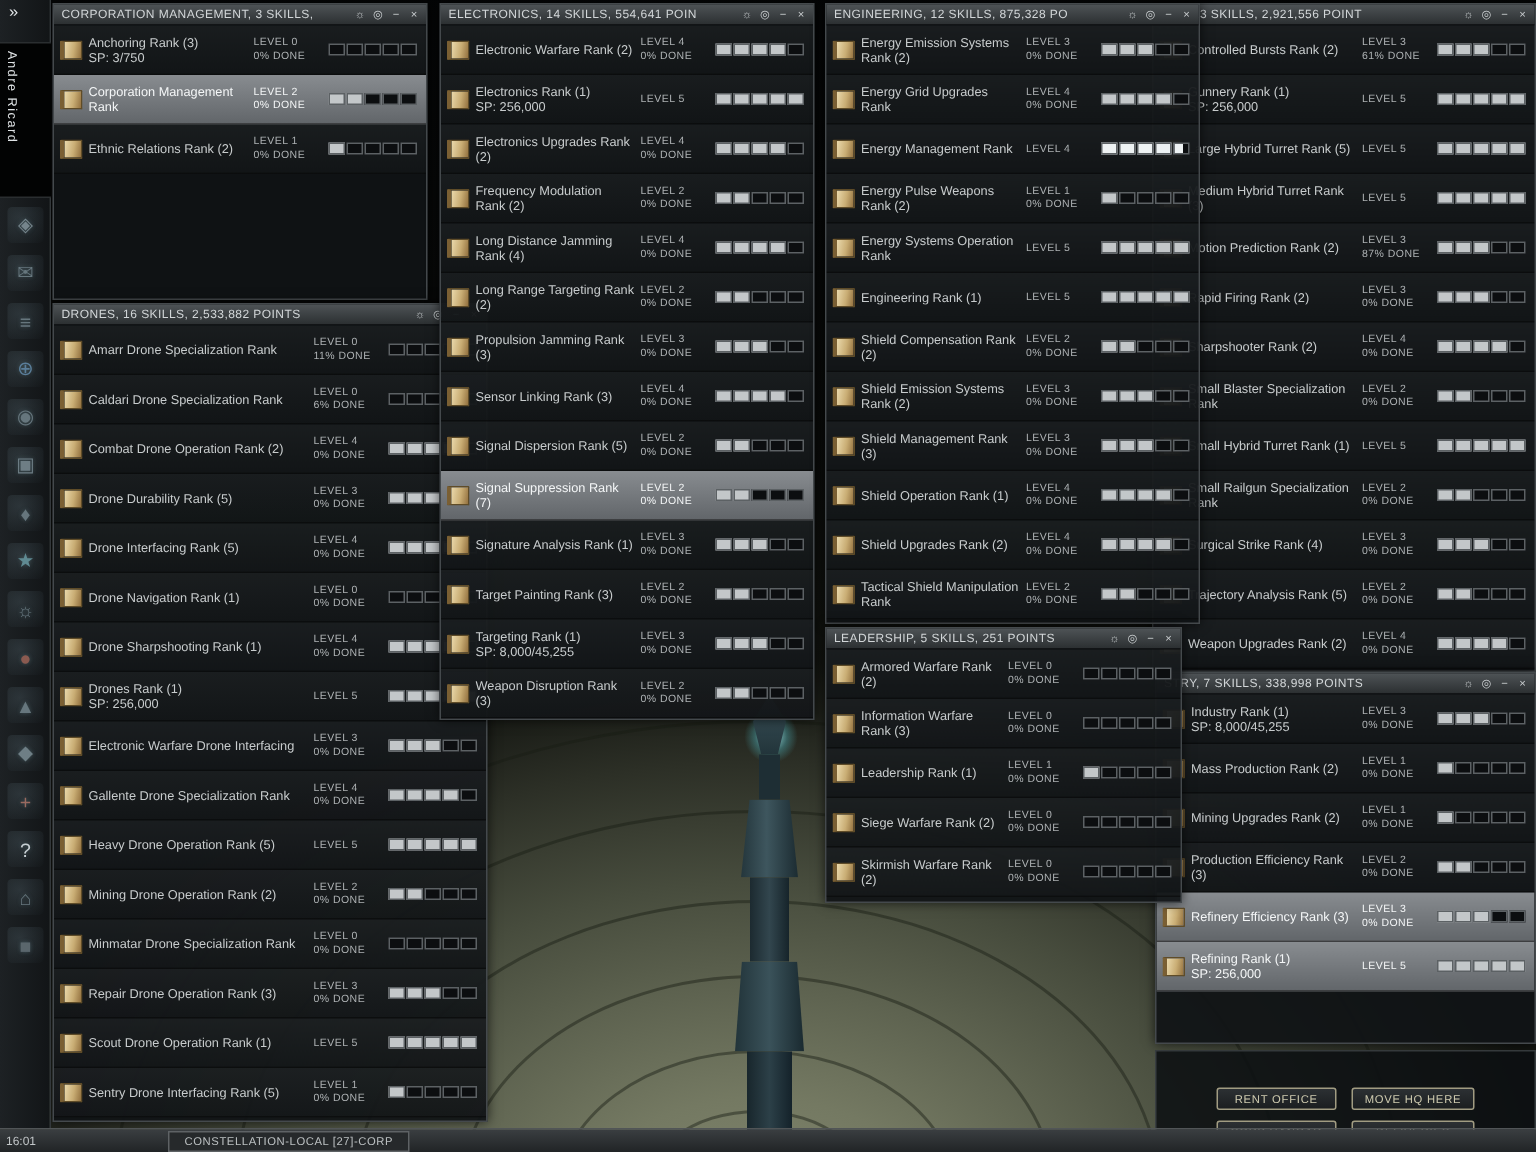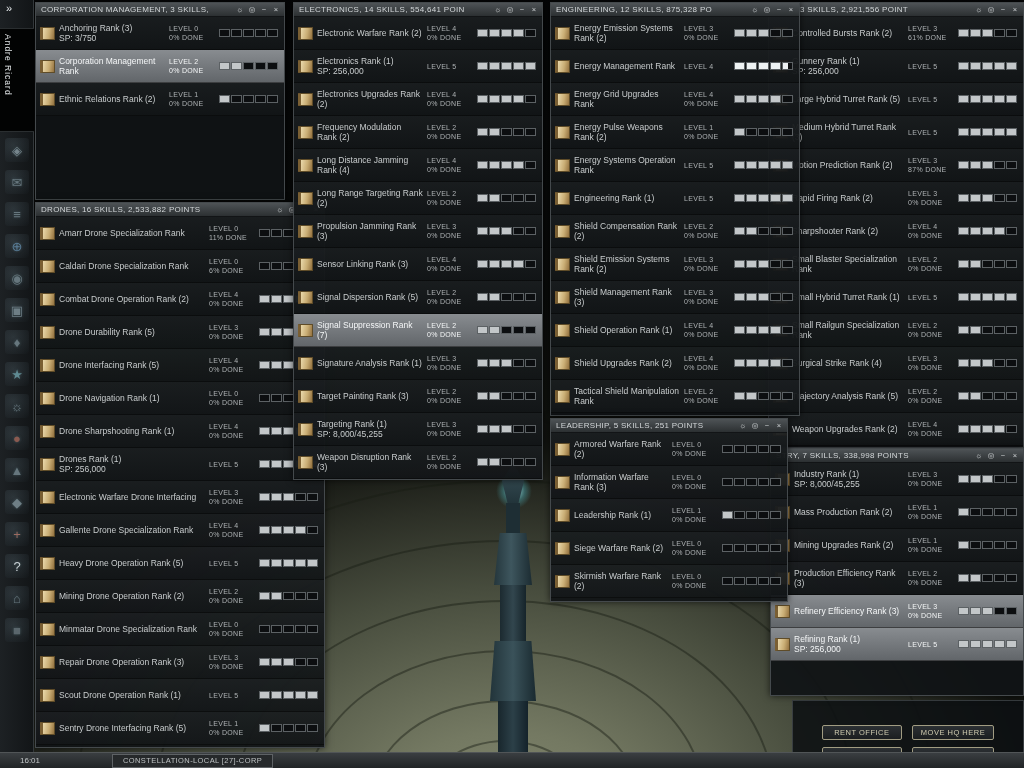--- a/index.html
+++ b/index.html
@@ -42,21 +42,21 @@
   #neocom-icons{position:absolute;top:138px;left:0;width:34px;display:flex;
     flex-direction:column;align-items:center;gap:8px}
   .nicon{width:24px;height:24px;display:flex;align-items:center;justify-content:center;
     font-size:13px;border-radius:3px;cursor:pointer;
     background:radial-gradient(circle at 35% 30%,rgba(95,115,125,.28),rgba(18,24,28,.15));
     text-shadow:0 0 3px rgba(120,160,170,.35)}
 
   
   #taskbar{position:absolute;left:0;right:0;bottom:0;height:16px;z-index:30;display:flex;
     align-items:center;background:linear-gradient(#3a3e41,#212426);border-top:1px solid #515557}
-  #clock{width:34px;padding-left:20px;font-size:8px;color:#c2c6c8}
+  #clock{width:34px;padding-left:4px;font-size:8px;color:#c2c6c8}
   #local-tab{margin-left:78px;border:1px solid #5e6265;background:#26292b;color:#bcc0c2;
     font-size:7.5px;line-height:10px;padding:1px 10px;letter-spacing:.4px;cursor:pointer}
 
   
   #windows-layer{position:absolute;inset:0;z-index:2}
   .window{position:absolute;background:rgba(16,19,21,.93);border:1px solid #44494c;
     box-shadow:0 0 7px rgba(0,0,0,.65)}
   .titlebar{height:14px;display:flex;align-items:center;padding:0 3px 0 5px;
     background:linear-gradient(#4e5356,#2c3032);border-bottom:1px solid #121416;cursor:move}
   .title{flex:1;font-size:8px;letter-spacing:.3px;color:#d2d6d8;white-space:nowrap;
@@ -77,21 +77,21 @@
   .nline,.nsub{font-size:8.5px;line-height:10px;color:#c8cccd;white-space:normal}
   .skill-level{flex:0 0 46px;display:flex;flex-direction:column}
   .lvl,.done{font-size:7px;line-height:9px;letter-spacing:.3px;color:#aeb2b4;white-space:nowrap}
   .level-bar{flex:0 0 61px;display:flex;gap:1px}
   .seg{width:11px;height:8px;border:1px solid #5c6164;background:#0c0e10}
   .seg.fill{background:#c3c7c9}
   .training .seg.fill{background:#eef2f3}
   .seg.part{background:linear-gradient(90deg,#eef2f3 60%,#0c0e10 60%)}
 
   
-  #station-panel{position:absolute;right:0;top:700px;width:232px;height:68px;z-index:1;
+  #station-panel{position:absolute;right:0;top:700px;width:254px;height:68px;z-index:1;
     background:rgba(13,16,18,.88);border:1px solid #393e41}
   #station-buttons{height:100%;display:grid;grid-template-columns:auto auto;gap:7px 10px;
     justify-content:center;align-content:end;padding-bottom:5px}
   .sbtn{min-width:80px;border:1px solid #a19c82;border-radius:2px;text-align:center;
     background:linear-gradient(#2c3033,#1b1e20);color:#cfcbb0;font-size:7.5px;
     letter-spacing:.5px;padding:2px 8px;cursor:pointer}
 </style>
 </head>
 <body>
 
@@ -735,51 +735,51 @@
             <span class="done">0% DONE</span>
           </span>
           <span class="level-bar">
             <span class="seg fill"></span>
             <span class="seg fill"></span>
             <span class="seg fill"></span>
             <span class="seg"></span>
             <span class="seg"></span>
           </span>
         </div>
+        <div class="skill-row">
+          <span class="book-icon"></span>
+          <span class="skill-name">
+            <span class="nline">Energy Grid Upgrades Rank</span>
+          </span>
+          <span class="skill-level">
+            <span class="lvl">LEVEL 4</span>
+            <span class="done">0% DONE</span>
+          </span>
+          <span class="level-bar">
+            <span class="seg fill"></span>
+            <span class="seg fill"></span>
+            <span class="seg fill"></span>
+            <span class="seg fill"></span>
+            <span class="seg"></span>
+          </span>
+        </div>
         <div class="skill-row training">
           <span class="book-icon"></span>
           <span class="skill-name">
             <span class="nline">Energy Management Rank</span>
           </span>
           <span class="skill-level">
             <span class="lvl">LEVEL 4</span>
           </span>
           <span class="level-bar">
             <span class="seg fill"></span>
             <span class="seg fill"></span>
             <span class="seg fill"></span>
             <span class="seg fill"></span>
             <span class="seg part"></span>
-          </span>
-        </div>
-        <div class="skill-row">
-          <span class="book-icon"></span>
-          <span class="skill-name">
-            <span class="nline">Energy Grid Upgrades Rank</span>
-          </span>
-          <span class="skill-level">
-            <span class="lvl">LEVEL 4</span>
-            <span class="done">0% DONE</span>
-          </span>
-          <span class="level-bar">
-            <span class="seg fill"></span>
-            <span class="seg fill"></span>
-            <span class="seg fill"></span>
-            <span class="seg fill"></span>
-            <span class="seg"></span>
           </span>
         </div>
         <div class="skill-row">
           <span class="book-icon"></span>
           <span class="skill-name">
             <span class="nline">Energy Pulse Weapons Rank (2)</span>
           </span>
           <span class="skill-level">
             <span class="lvl">LEVEL 1</span>
             <span class="done">0% DONE</span>

